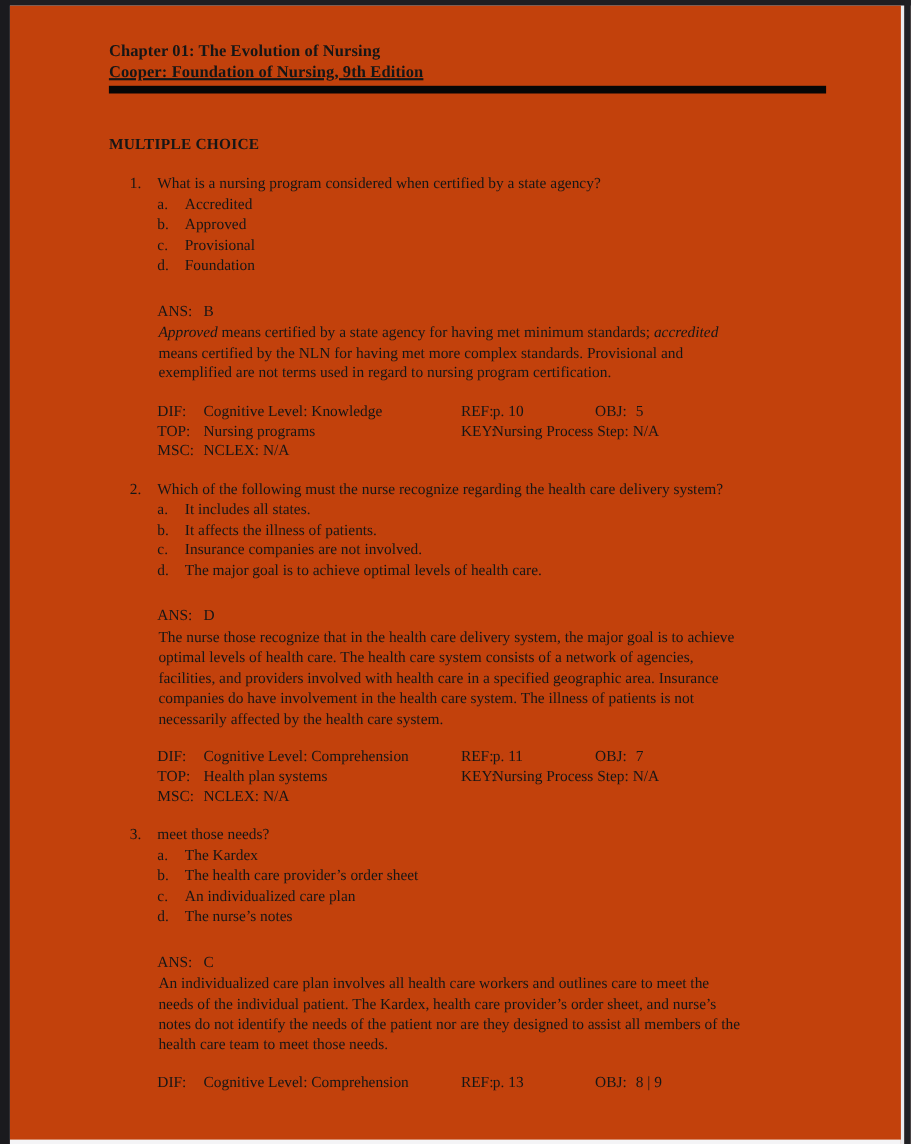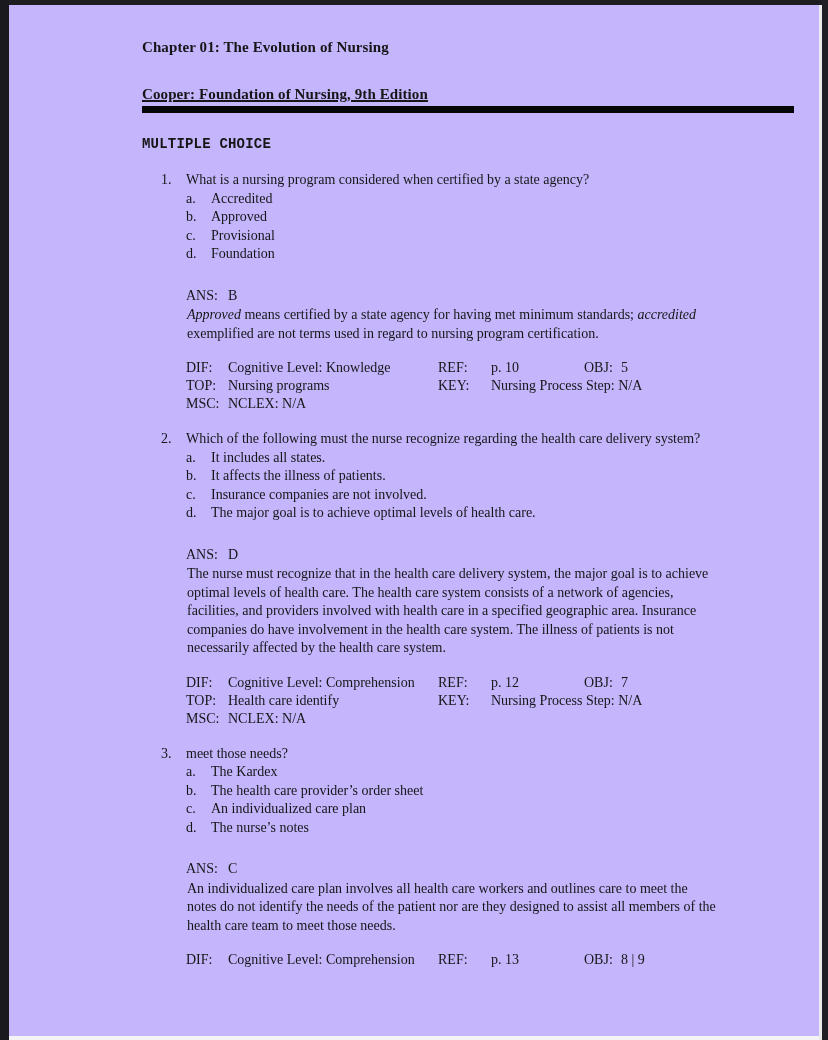--- a/index.html
+++ b/index.html
@@ -13,50 +13,50 @@
     color:#161616;
     -webkit-font-smoothing:antialiased;
   }
   
   .edge-top{position:absolute;top:0;left:0;right:0;height:5px;background:#1e1e22;z-index:5;}
   .edge-left{position:absolute;top:0;left:0;bottom:0;width:9px;background:#1a1a1e;z-index:5;}
   .edge-right{position:absolute;top:0;right:0;bottom:0;width:6px;background:#202024;z-index:5;}
   .edge-right-shade{position:absolute;top:0;right:6px;bottom:0;width:3px;background:#ebebee;z-index:4;}
   .edge-bottom{position:absolute;left:9px;right:9px;bottom:0;height:4px;background:#f4f4f6;z-index:4;}
 
-  .page{position:absolute;top:5px;left:9px;right:6px;bottom:0;background:#c4b5fd;padding-left:43px;}
+  .page{position:absolute;top:5px;left:9px;right:6px;bottom:0;background:#c2410c;}
   .content{padding:33px 0 0 90px;}
 
   
   .doc-header{line-height:19px;font-weight:bold;font-size:15px;letter-spacing:.1px;}
-  .doc-title-2{text-decoration:underline;text-decoration-thickness:1.5px;margin-top:28px;}
+  .doc-title-2{text-decoration:underline;text-decoration-thickness:1.5px;}
   .header-rule{width:652px;height:7px;background:#060606;margin-top:2px;}
 
-  .section-heading{margin-top:22px;font-weight:bold;font-size:14px;line-height:18px;letter-spacing:.2px;font-family:Liberation Mono, monospace;}
+  .section-heading{margin-top:38px;font-weight:bold;font-size:14px;line-height:18px;letter-spacing:.2px;}
 
   
   .qblock{margin-top:17px;position:relative;}
   #questions > .qblock:first-child{margin-top:18px;}
   .q-head{display:flex;line-height:18.5px;}
   .q-num{margin-left:19px;width:25px;flex:none;}
   .q-line{height:18.5px;white-space:nowrap;}
 
   .opt-row{display:flex;line-height:18.5px;height:18.5px;}
   .opt-letter{margin-left:44px;width:25px;flex:none;}
   .opt-text{white-space:nowrap;}
 
   .ans-row{position:relative;height:18.5px;margin-top:24px;}
   .rationale-line{height:18.5px;line-height:18.5px;white-space:nowrap;margin-left:45px;}
   .it{font-style:italic;}
 
   .meta{margin-top:16px;}
   .meta-row{position:relative;height:18px;line-height:18px;}
   .pcol{position:absolute;top:0;white-space:nowrap;}
   .c0l{left:44px;}  .c0v{left:86px;}
-  .c1l{left:296px;} .c1v{left:349px;}
+  .c1l{left:320px;} .c1v{left:349px;}
   .c2l{left:442px;} .c2v{left:479px;}
 </style>
 </head>
 <body>
 
 <div class="edge-top"></div>
 <div class="edge-left"></div>
 <div class="edge-right-shade"></div>
 <div class="edge-right"></div>
 <div class="edge-bottom"></div>
@@ -97,20 +97,21 @@
               <span class="opt-letter">d.</span>
               <span class="opt-text">Foundation</span>
             </div>
           </div>
     <div class="ans-row">
       <span class="pcol c0l">ANS:</span>
       <span class="pcol c0v">B</span>
     </div>
     <div class="rationale">
             <div class="rationale-line"><span class="it">Approved</span><span> means certified by a state agency for having met minimum standards; </span><span class="it">accredited</span></div>
+            <div class="rationale-line"><span>means certified by the NLN for having met more complex standards. Provisional and</span></div>
             <div class="rationale-line"><span>exemplified are not terms used in regard to nursing program certification.</span></div>
           </div>
     <div class="meta">
             <div class="meta-row">
               <span class="pcol c0l">DIF:</span>
               <span class="pcol c0v">Cognitive Level: Knowledge</span>
               <span class="pcol c1l">REF:</span>
               <span class="pcol c1v">p. 10</span>
               <span class="pcol c2l">OBJ:</span>
               <span class="pcol c2v">5</span>
@@ -151,38 +152,38 @@
             <div class="opt-row">
               <span class="opt-letter">d.</span>
               <span class="opt-text">The major goal is to achieve optimal levels of health care.</span>
             </div>
           </div>
     <div class="ans-row">
       <span class="pcol c0l">ANS:</span>
       <span class="pcol c0v">D</span>
     </div>
     <div class="rationale">
-            <div class="rationale-line"><span>The nurse must recognize that in the health care delivery system, the major goal is to achieve</span></div>
+            <div class="rationale-line"><span>The nurse those recognize that in the health care delivery system, the major goal is to achieve</span></div>
             <div class="rationale-line"><span>optimal levels of health care. The health care system consists of a network of agencies,</span></div>
             <div class="rationale-line"><span>facilities, and providers involved with health care in a specified geographic area. Insurance</span></div>
             <div class="rationale-line"><span>companies do have involvement in the health care system. The illness of patients is not</span></div>
             <div class="rationale-line"><span>necessarily affected by the health care system.</span></div>
           </div>
     <div class="meta">
             <div class="meta-row">
               <span class="pcol c0l">DIF:</span>
               <span class="pcol c0v">Cognitive Level: Comprehension</span>
               <span class="pcol c1l">REF:</span>
-              <span class="pcol c1v">p. 12</span>
+              <span class="pcol c1v">p. 11</span>
               <span class="pcol c2l">OBJ:</span>
               <span class="pcol c2v">7</span>
             </div>
             <div class="meta-row">
               <span class="pcol c0l">TOP:</span>
-              <span class="pcol c0v">Health care identify</span>
+              <span class="pcol c0v">Health plan systems</span>
               <span class="pcol c1l">KEY:</span>
               <span class="pcol c1v">Nursing Process Step: N/A</span>
             </div>
             <div class="meta-row">
               <span class="pcol c0l">MSC:</span>
               <span class="pcol c0v">NCLEX: N/A</span>
             </div>
           </div>
   </section>
 
@@ -210,20 +211,21 @@
               <span class="opt-letter">d.</span>
               <span class="opt-text">The nurse’s notes</span>
             </div>
           </div>
     <div class="ans-row">
       <span class="pcol c0l">ANS:</span>
       <span class="pcol c0v">C</span>
     </div>
     <div class="rationale">
             <div class="rationale-line"><span>An individualized care plan involves all health care workers and outlines care to meet the</span></div>
+            <div class="rationale-line"><span>needs of the individual patient. The Kardex, health care provider’s order sheet, and nurse’s</span></div>
             <div class="rationale-line"><span>notes do not identify the needs of the patient nor are they designed to assist all members of the</span></div>
             <div class="rationale-line"><span>health care team to meet those needs.</span></div>
           </div>
     <div class="meta">
             <div class="meta-row">
               <span class="pcol c0l">DIF:</span>
               <span class="pcol c0v">Cognitive Level: Comprehension</span>
               <span class="pcol c1l">REF:</span>
               <span class="pcol c1v">p. 13</span>
               <span class="pcol c2l">OBJ:</span>

